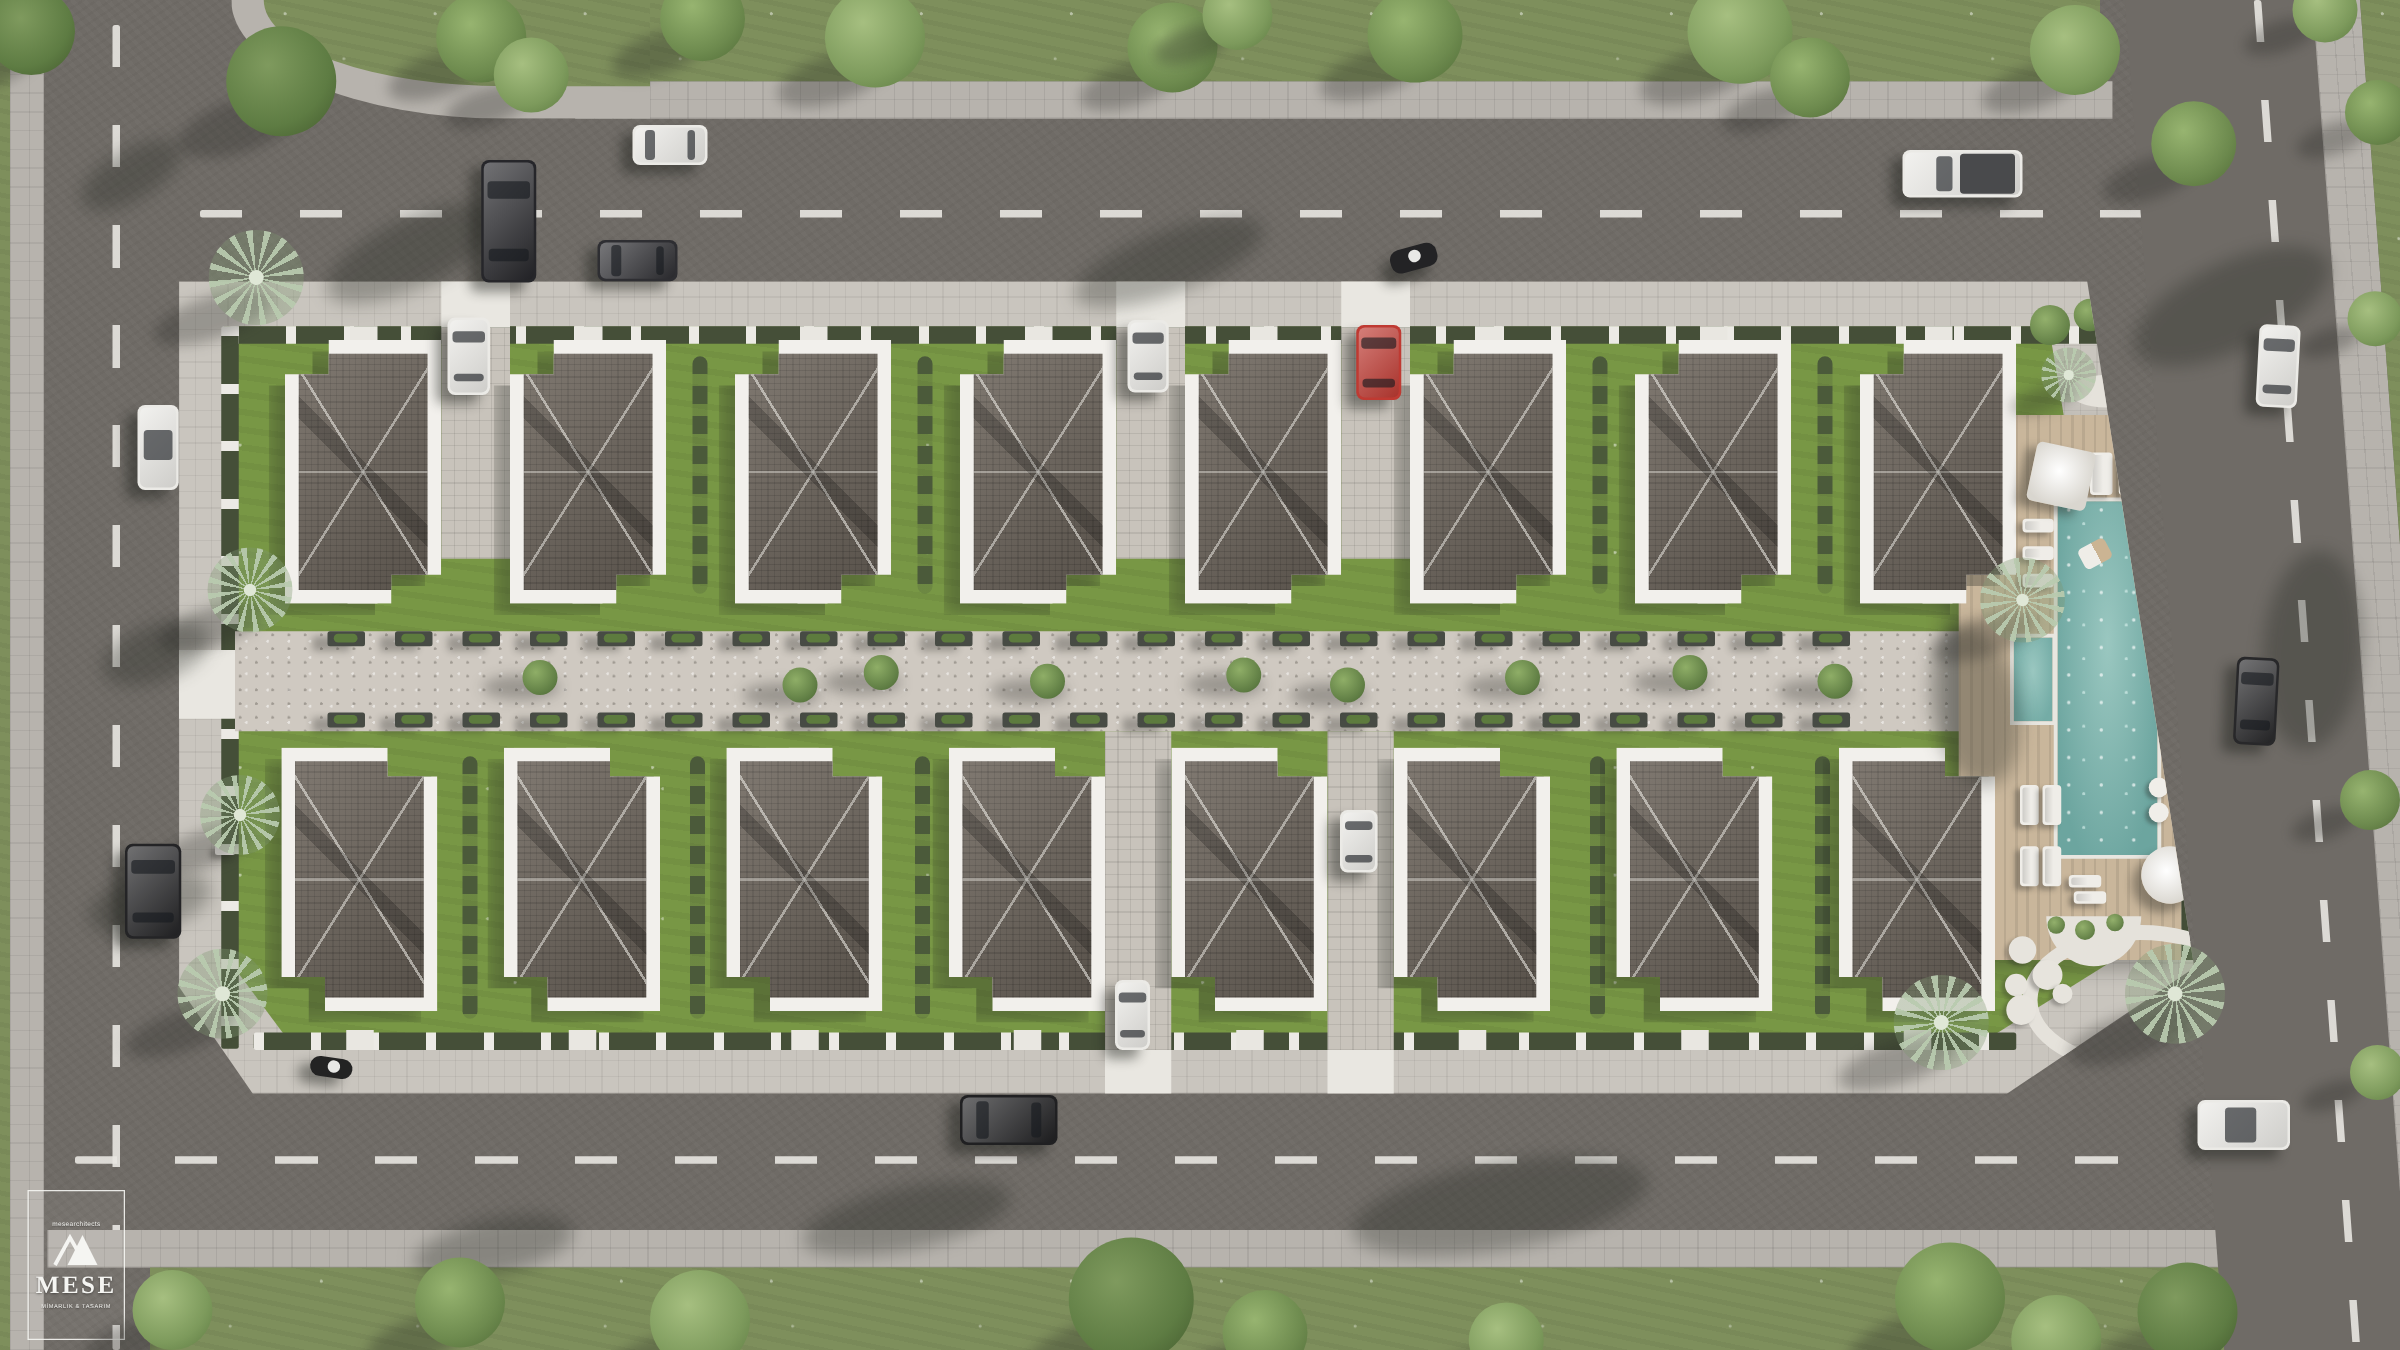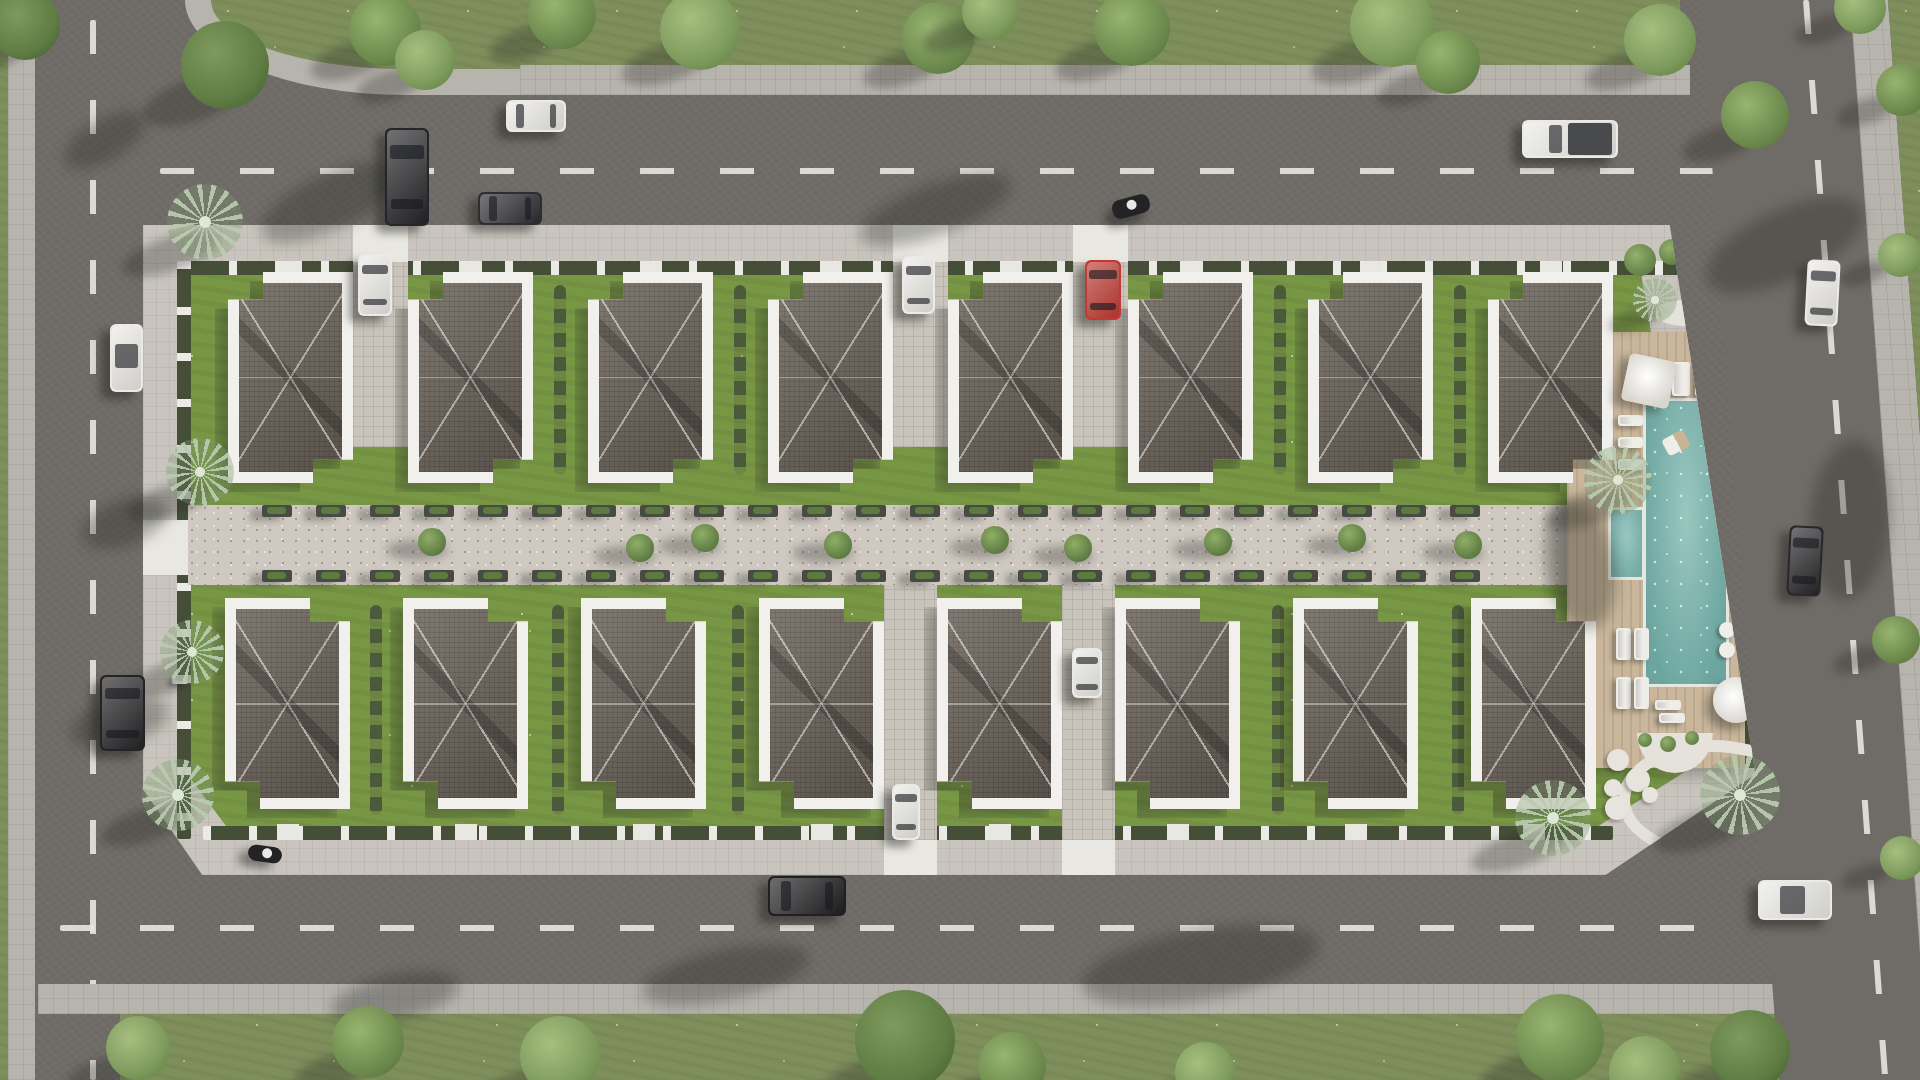--- a/index.html
+++ b/index.html
@@ -442,20 +442,29 @@
       <div class="stone" style="position: absolute; left: 1499px; top: 562px; width: 16px; height: 16px;"></div>
       <div class="tree" style="position: absolute; left: 1495px; top: 508px; width: 14px; height: 14px; background: radial-gradient(circle at 38% 35%, rgb(147, 176, 108), rgb(98, 127, 70) 72%, rgb(74, 100, 51));"></div>
       <div class="tree" style="position: absolute; left: 1517px; top: 511px; width: 16px; height: 16px; background: radial-gradient(circle at 38% 35%, rgb(147, 176, 108), rgb(98, 127, 70) 72%, rgb(74, 100, 51));"></div>
       <div class="tree" style="position: absolute; left: 1542px; top: 506px; width: 14px; height: 14px; background: radial-gradient(circle at 38% 35%, rgb(147, 176, 108), rgb(98, 127, 70) 72%, rgb(74, 100, 51));"></div>
       <div class="tree" style="position: absolute; left: 1481px; top: 19px; width: 32px; height: 32px; background: radial-gradient(circle at 38% 35%, rgb(147, 176, 108), rgb(98, 127, 70) 72%, rgb(74, 100, 51));"></div>
       <div class="tree" style="position: absolute; left: 1516px; top: 14px; width: 26px; height: 26px; background: radial-gradient(circle at 38% 35%, rgb(147, 176, 108), rgb(98, 127, 70) 72%, rgb(74, 100, 51));"></div>
       <div class="tree" style="position: absolute; left: 1545px; top: 55px; width: 24px; height: 24px; background: radial-gradient(circle at 38% 35%, rgb(147, 176, 108), rgb(98, 127, 70) 72%, rgb(74, 100, 51));"></div>
       <div style="position: absolute; left: 1521px; top: 209px; width: 24px; height: 18px; background: linear-gradient(90deg, rgb(239, 237, 232) 55%, rgb(203, 180, 147) 55%); border-radius: 4px; transform: rotate(-28deg);"></div>
     </div>
 
+  <div class="abs" id="watermark">
+    <div id="wm-header">mesearchitects</div>
+    <svg width="40" height="30" viewBox="0 0 40 30">
+      <polyline points="3,28 15,6 23,20" fill="none" stroke="#f5f5f2" stroke-width="3"></polyline>
+      <path d="M13 28 L25 4 L37 28 Z" fill="#f5f5f2"></path>
+    </svg>
+    <div id="wm-brand">MESE</div>
+    <div id="wm-tagline">MİMARLIK &amp; TASARIM</div>
+  </div>
 
 <div class="rshadow" style="position: absolute; left: 255px; top: 175px; width: 150px; height: 55px; transform: rotate(-25deg);"></div>
     <div class="rshadow" style="position: absolute; left: 855px; top: 185px; width: 160px; height: 50px; transform: rotate(-20deg);"></div>
     <div class="rshadow" style="position: absolute; left: 60px; top: 120px; width: 90px; height: 40px; transform: rotate(-30deg);"></div>
     <div class="rshadow" style="position: absolute; left: 1700px; top: 210px; width: 170px; height: 70px; transform: rotate(-25deg);"></div>
     <div class="rshadow" style="position: absolute; left: 80px; top: 500px; width: 90px; height: 45px; transform: rotate(-20deg);"></div>
     <div class="rshadow" style="position: absolute; left: 70px; top: 700px; width: 100px; height: 45px; transform: rotate(-15deg);"></div>
     <div class="rshadow" style="position: absolute; left: 640px; top: 950px; width: 170px; height: 50px; transform: rotate(-12deg);"></div>
     <div class="rshadow" style="position: absolute; left: 1080px; top: 930px; width: 240px; height: 70px; transform: rotate(-10deg);"></div>
     <div class="rshadow" style="position: absolute; left: 330px; top: 975px; width: 130px; height: 45px; transform: rotate(-12deg);"></div>

